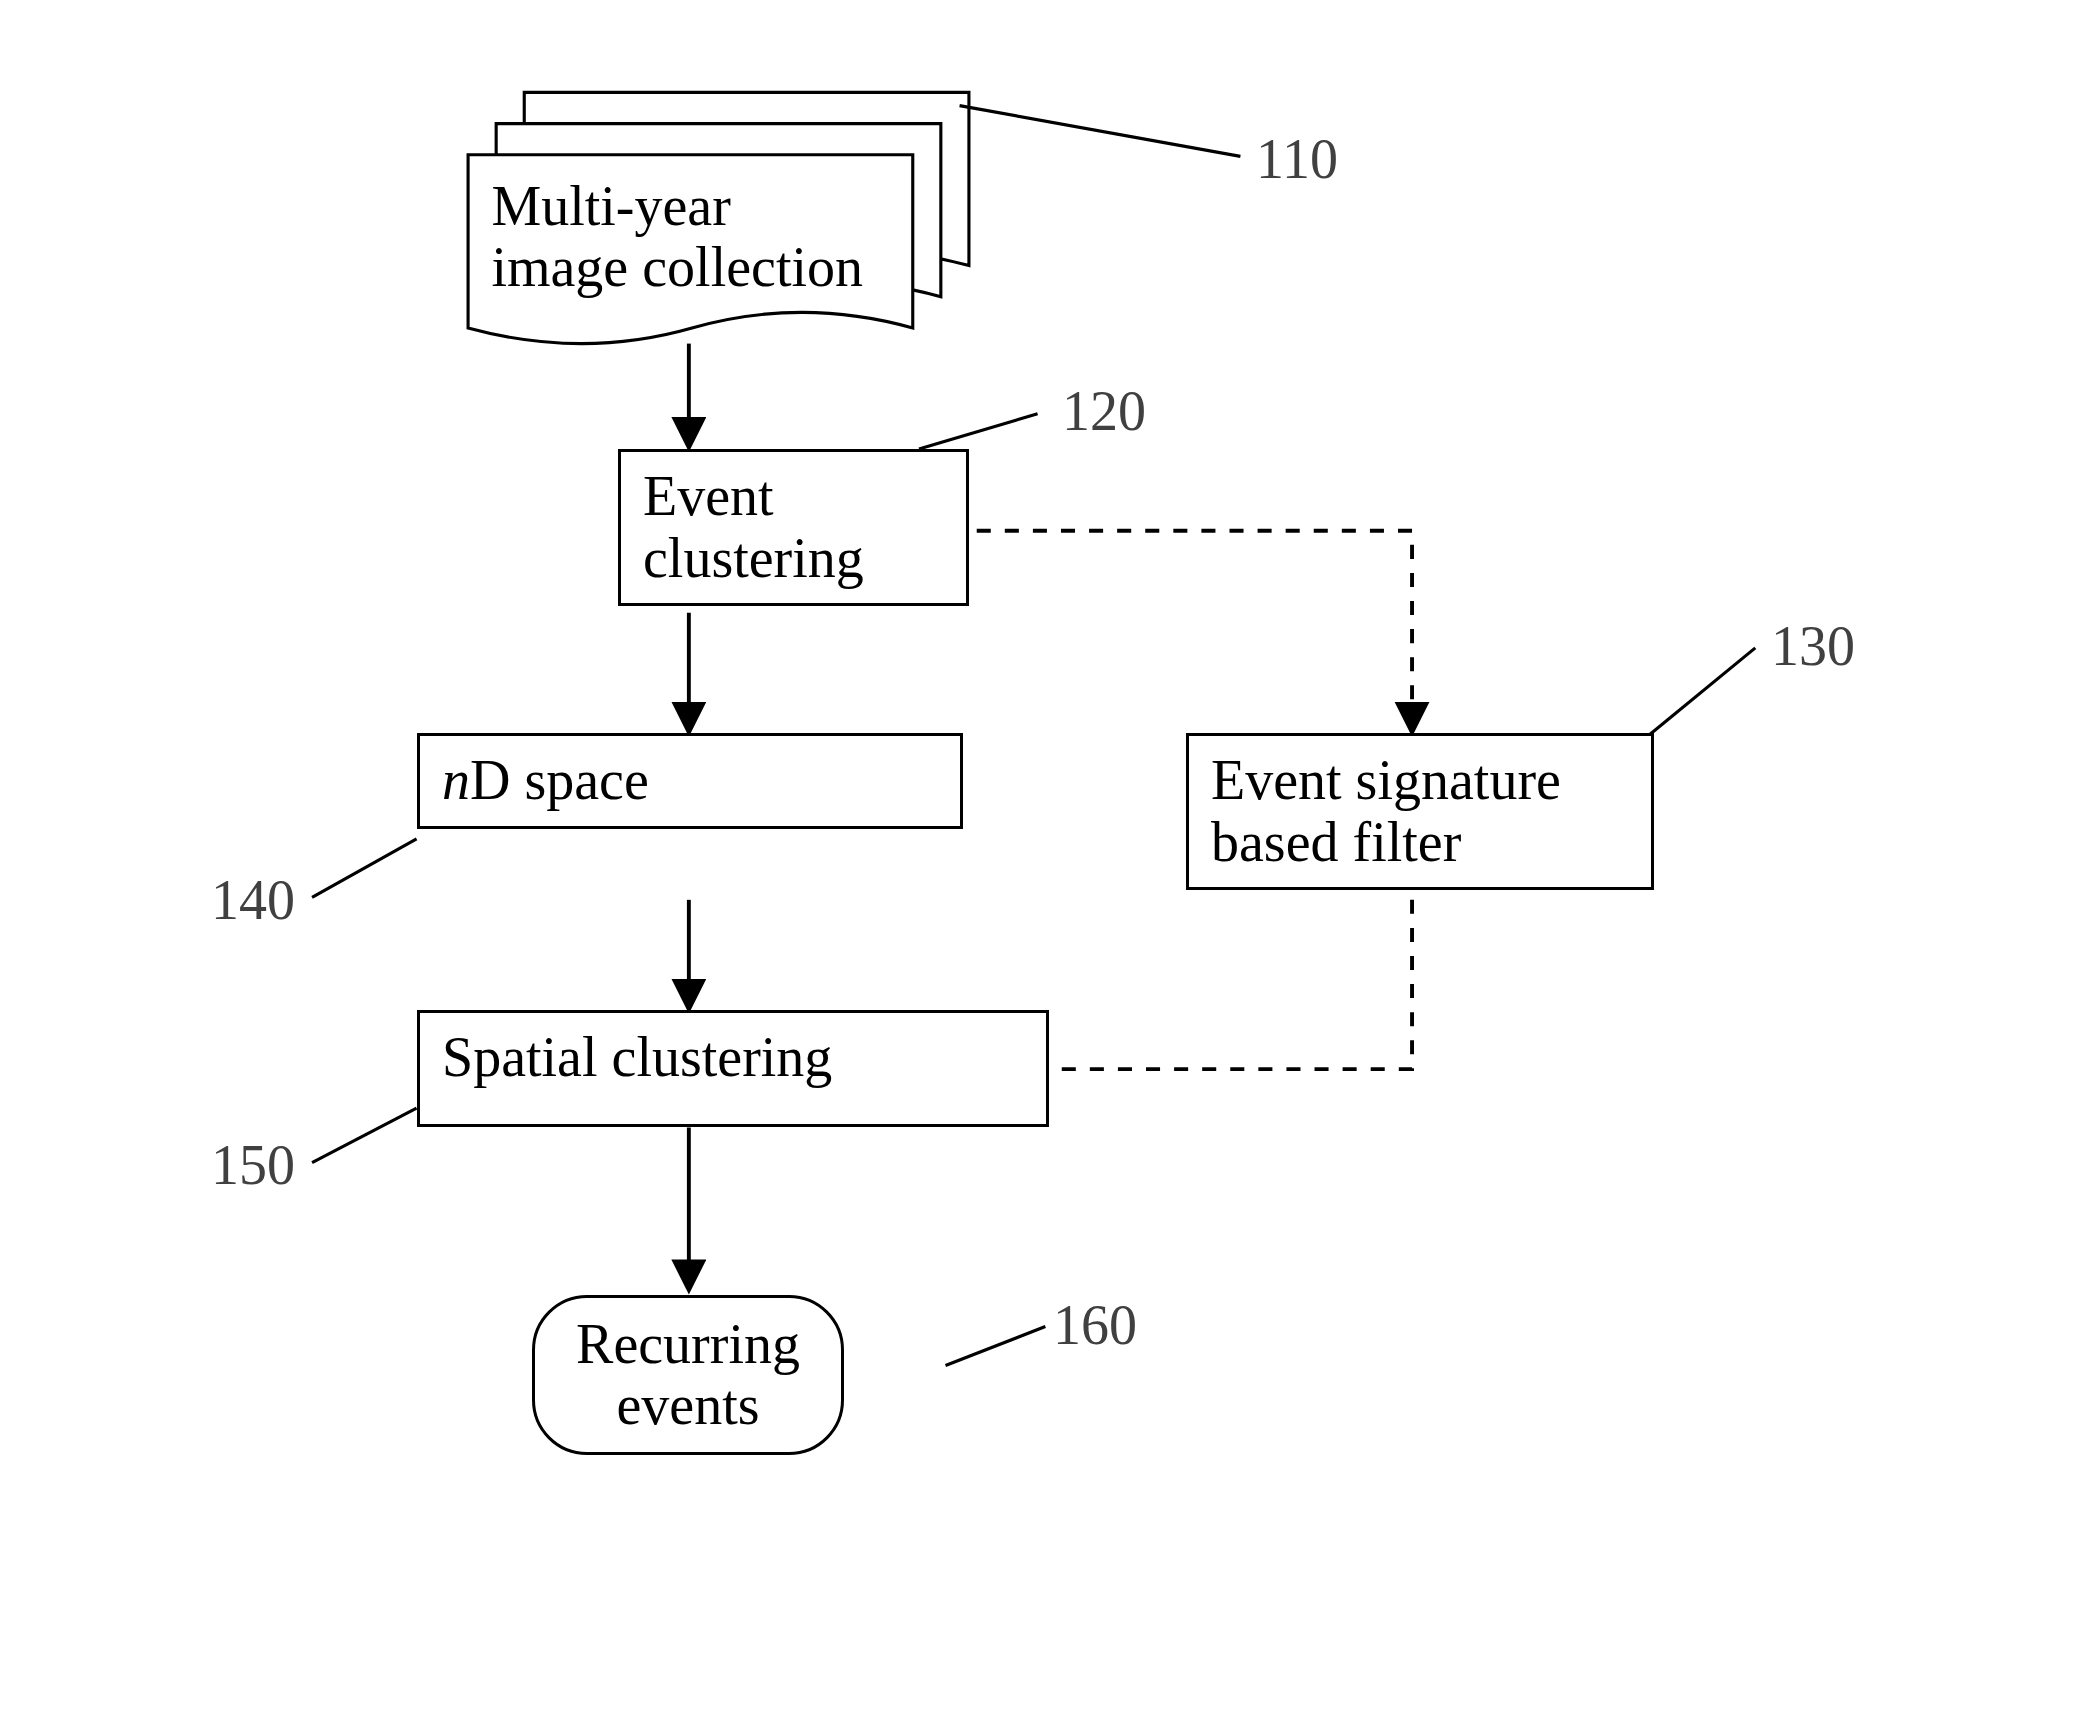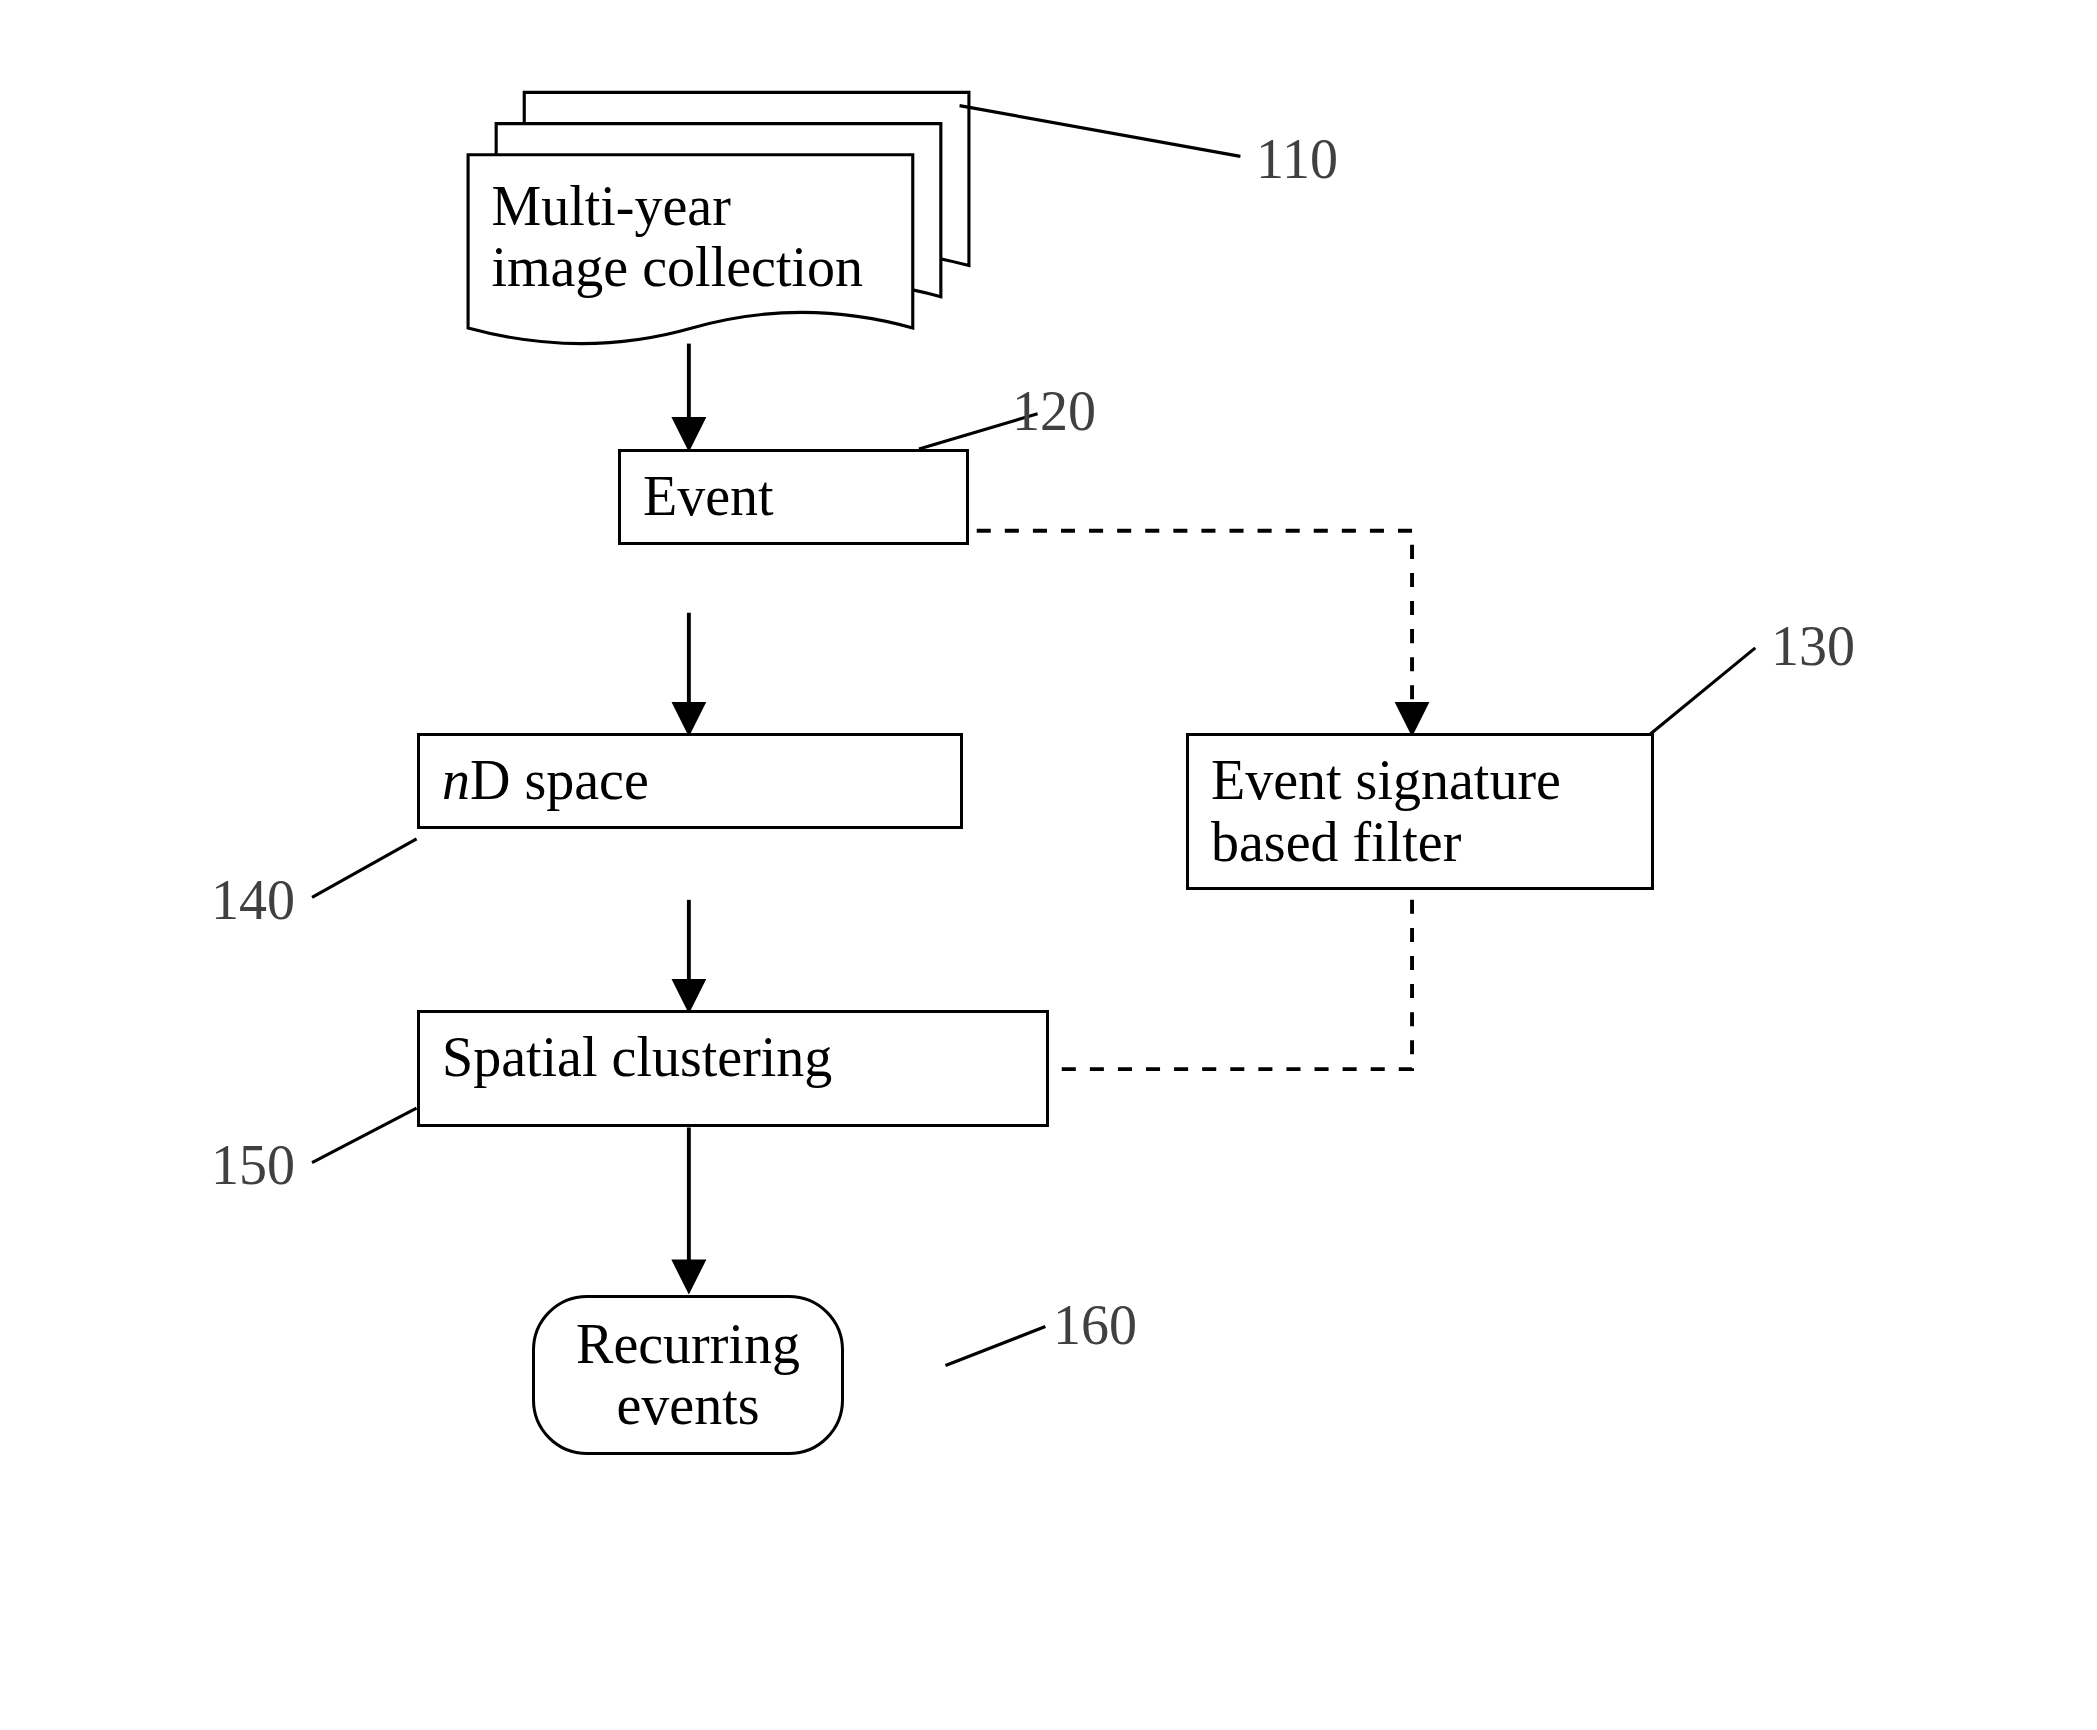--- a/index.html
+++ b/index.html
@@ -110,20 +110,21 @@
   <path d="M 1810 1153 L 1810 1370 L 1238 1370" fill="none" stroke="#000" stroke-width="5" stroke-dasharray="18 18" marker-end="url(#arrow)"></path>
 </svg>
 
 <div class="doc-text" style="left:468px; top:160px; width:437px;">
   <div>Multi-year</div>
   <div>image collection</div>
 </div>
 
 <div class="node box" style="left:570px; top:449px; width:351px;margin-left:48px;">
   <div>Event</div>
+  <div>clustering</div>
 </div>
 
 <div class="node box" style="left:417px; top:733px; width:546px;">
   <div>
     <span style="font-style:italic;">n</span><span>D space</span>
   </div>
 </div>
 
 <div class="node box" style="left:1186px; top:733px; width:468px;">
   <div>Event signature</div>
@@ -133,18 +134,18 @@
 <div class="node box" style="left:417px; top:1010px; width:632px; height:117px;">
   <div>Spatial clustering</div>
 </div>
 
 <div class="node pill" style="left:532px; top:1295px; width:312px;">
   <div>Recurring</div>
   <div>events</div>
 </div>
 
 <div class="refnum" style="left:1256px; top:129px;">110</div>
-<div class="refnum" style="left:1012px; top:381px;text-align:right;">120</div>
+<div class="refnum" style="left:1062px; top:381px;text-align:right;">120</div>
 <div class="refnum" style="left:1771px; top:616px;">130</div>
 <div class="refnum" style="left:211px; top:870px;">140</div>
 <div class="refnum" style="left:211px; top:1135px;">150</div>
 <div class="refnum" style="left:1053px; top:1295px;">160</div>
 
 
 </body></html>

